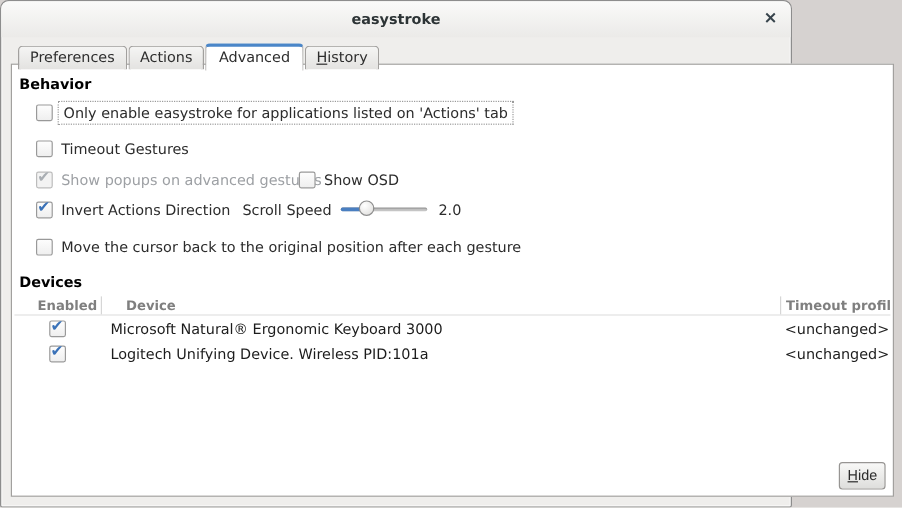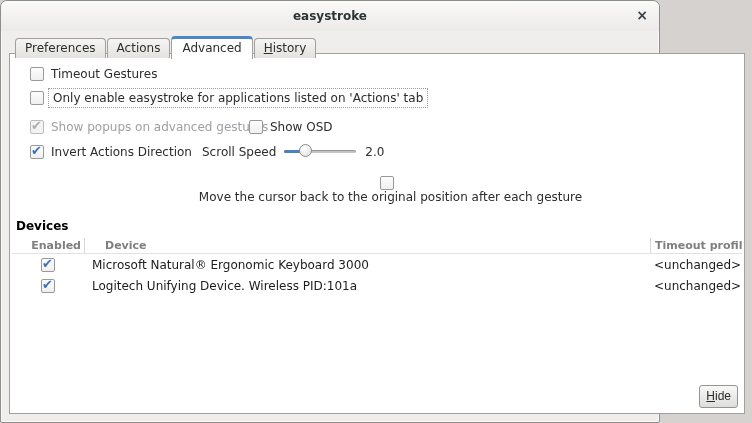--- a/index.html
+++ b/index.html
@@ -56,21 +56,21 @@
 
   .section-heading { font-size: 12px; font-weight: bold; color: #000; margin-left: 6px; }
   .heading-behavior { padding-top: 9px; }
   .heading-devices { margin-top: 15px; }
 
   .check-row { display: flex; align-items: center; margin-left: 20px; font-size: 12px; color: #2c2c2c; }
   .row-1 { margin-top: 7px; }
   .row-2 { margin-top: 13px; }
   .row-3 { margin-top: 12px; }
   .row-4 { margin-top: 10px; }
-  .row-5 { margin-top: 17px; flex-direction: column; }
+  .row-5 { margin-top: 17px; }
 
   .checkbox {
     width: 14px; height: 14px; flex: 0 0 14px;
     border: 1px solid #999; border-radius: 2px;
     background: linear-gradient(#fdfdfd, #efefef);
     position: relative; cursor: default;
   }
   .checkbox .checkmark {
     display: none; position: absolute; left: 0px; top: -2px;
     font-size: 13px; font-weight: bold; color: #3a72b8; line-height: 14px;
@@ -135,29 +135,30 @@
 
   <div class="tabbar">
     <div class="tab">Preferences</div>
     <div class="tab">Actions</div>
     <div class="tab active">Advanced</div>
     <div class="tab"><u>H</u>istory</div>
   </div>
 
   <div class="panel">
 
+    <div class="section-heading heading-behavior">Behavior</div>
+
+    <div class="check-row row-1">
+      <span class="checkbox"></span>
+      <span class="check-label focus-outline">Only enable easystroke for applications listed on 'Actions' tab</span>
+    </div>
 
     <div class="check-row row-2">
       <span class="checkbox"></span>
       <span class="check-label">Timeout Gestures</span>
-    </div>
-
-    <div class="check-row row-1">
-      <span class="checkbox"></span>
-      <span class="check-label focus-outline">Only enable easystroke for applications listed on 'Actions' tab</span>
     </div>
 
     <div class="check-row row-3">
       <span class="group-popups">
         <span class="checkbox disabled checked">
             <span class="checkmark">✔</span>
           </span>
         <span class="check-label label-disabled">Show popups on advanced gestures</span>
       </span>
       <span class="checkbox"></span>

